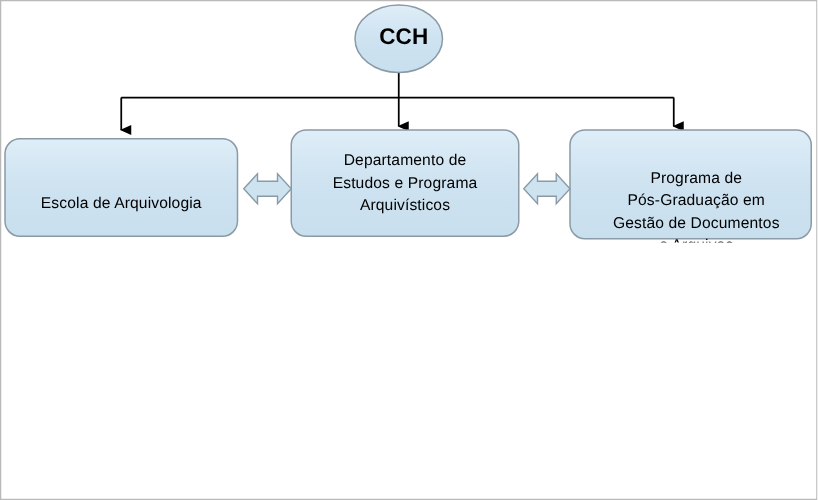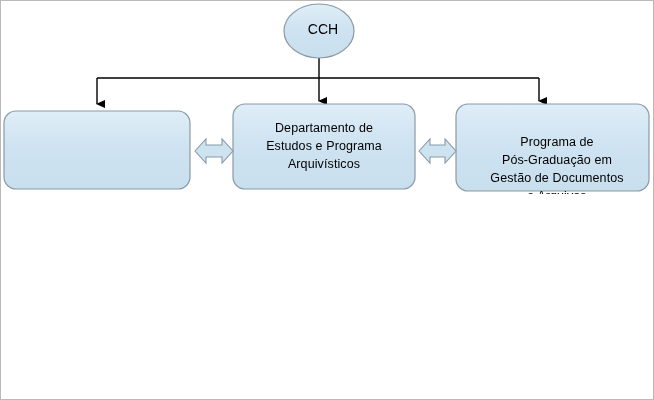--- a/index.html
+++ b/index.html
@@ -33,22 +33,23 @@
     font-size: 12.5px;
     line-height: 18px;
     letter-spacing: 0.1px;
     white-space: pre-line;
     pointer-events: none;
   }
   #root-label {
     left: 283px;
     top: 20px;
     width: 78px;
-    font-size: 14px;
+    font-size: 18px;
     line-height: 16px;
+    font-weight: bold;
   }
   #box-left-label {
     left: 4px;
     top: 152px;
     width: 184px;
   }
   #box-mid-label {
     left: 233px;
     top: 118px;
     width: 180px;
@@ -98,20 +99,21 @@
 
     <path d="M194,150 L205,138 L205,144 L221,144 L221,138 L232,150
              L221,162 L221,156 L205,156 L205,162 Z" fill="#cde3f0" stroke="#8a9aa6" stroke-width="1.1"></path>
 
     <path d="M418,150 L429,138 L429,144 L444,144 L444,138 L455,150
              L444,162 L444,156 L429,156 L429,162 Z" fill="#cde3f0" stroke="#8a9aa6" stroke-width="1.1"></path>
   </svg>
 
   <div class="node-label" id="root-label">CCH</div>
 
+  <div class="node-label" id="box-left-label">Escola de Arquivologia</div>
 
   <div class="node-label" id="box-mid-label">Departamento de
 Estudos e Programa
 Arquivísticos</div>
 
   <div class="node-label" id="box-right-label">
     <span>Programa de
 Pós-Graduação em
 Gestão de Documentos</span>
     <span class="clipped-line">e Arquivos</span>

